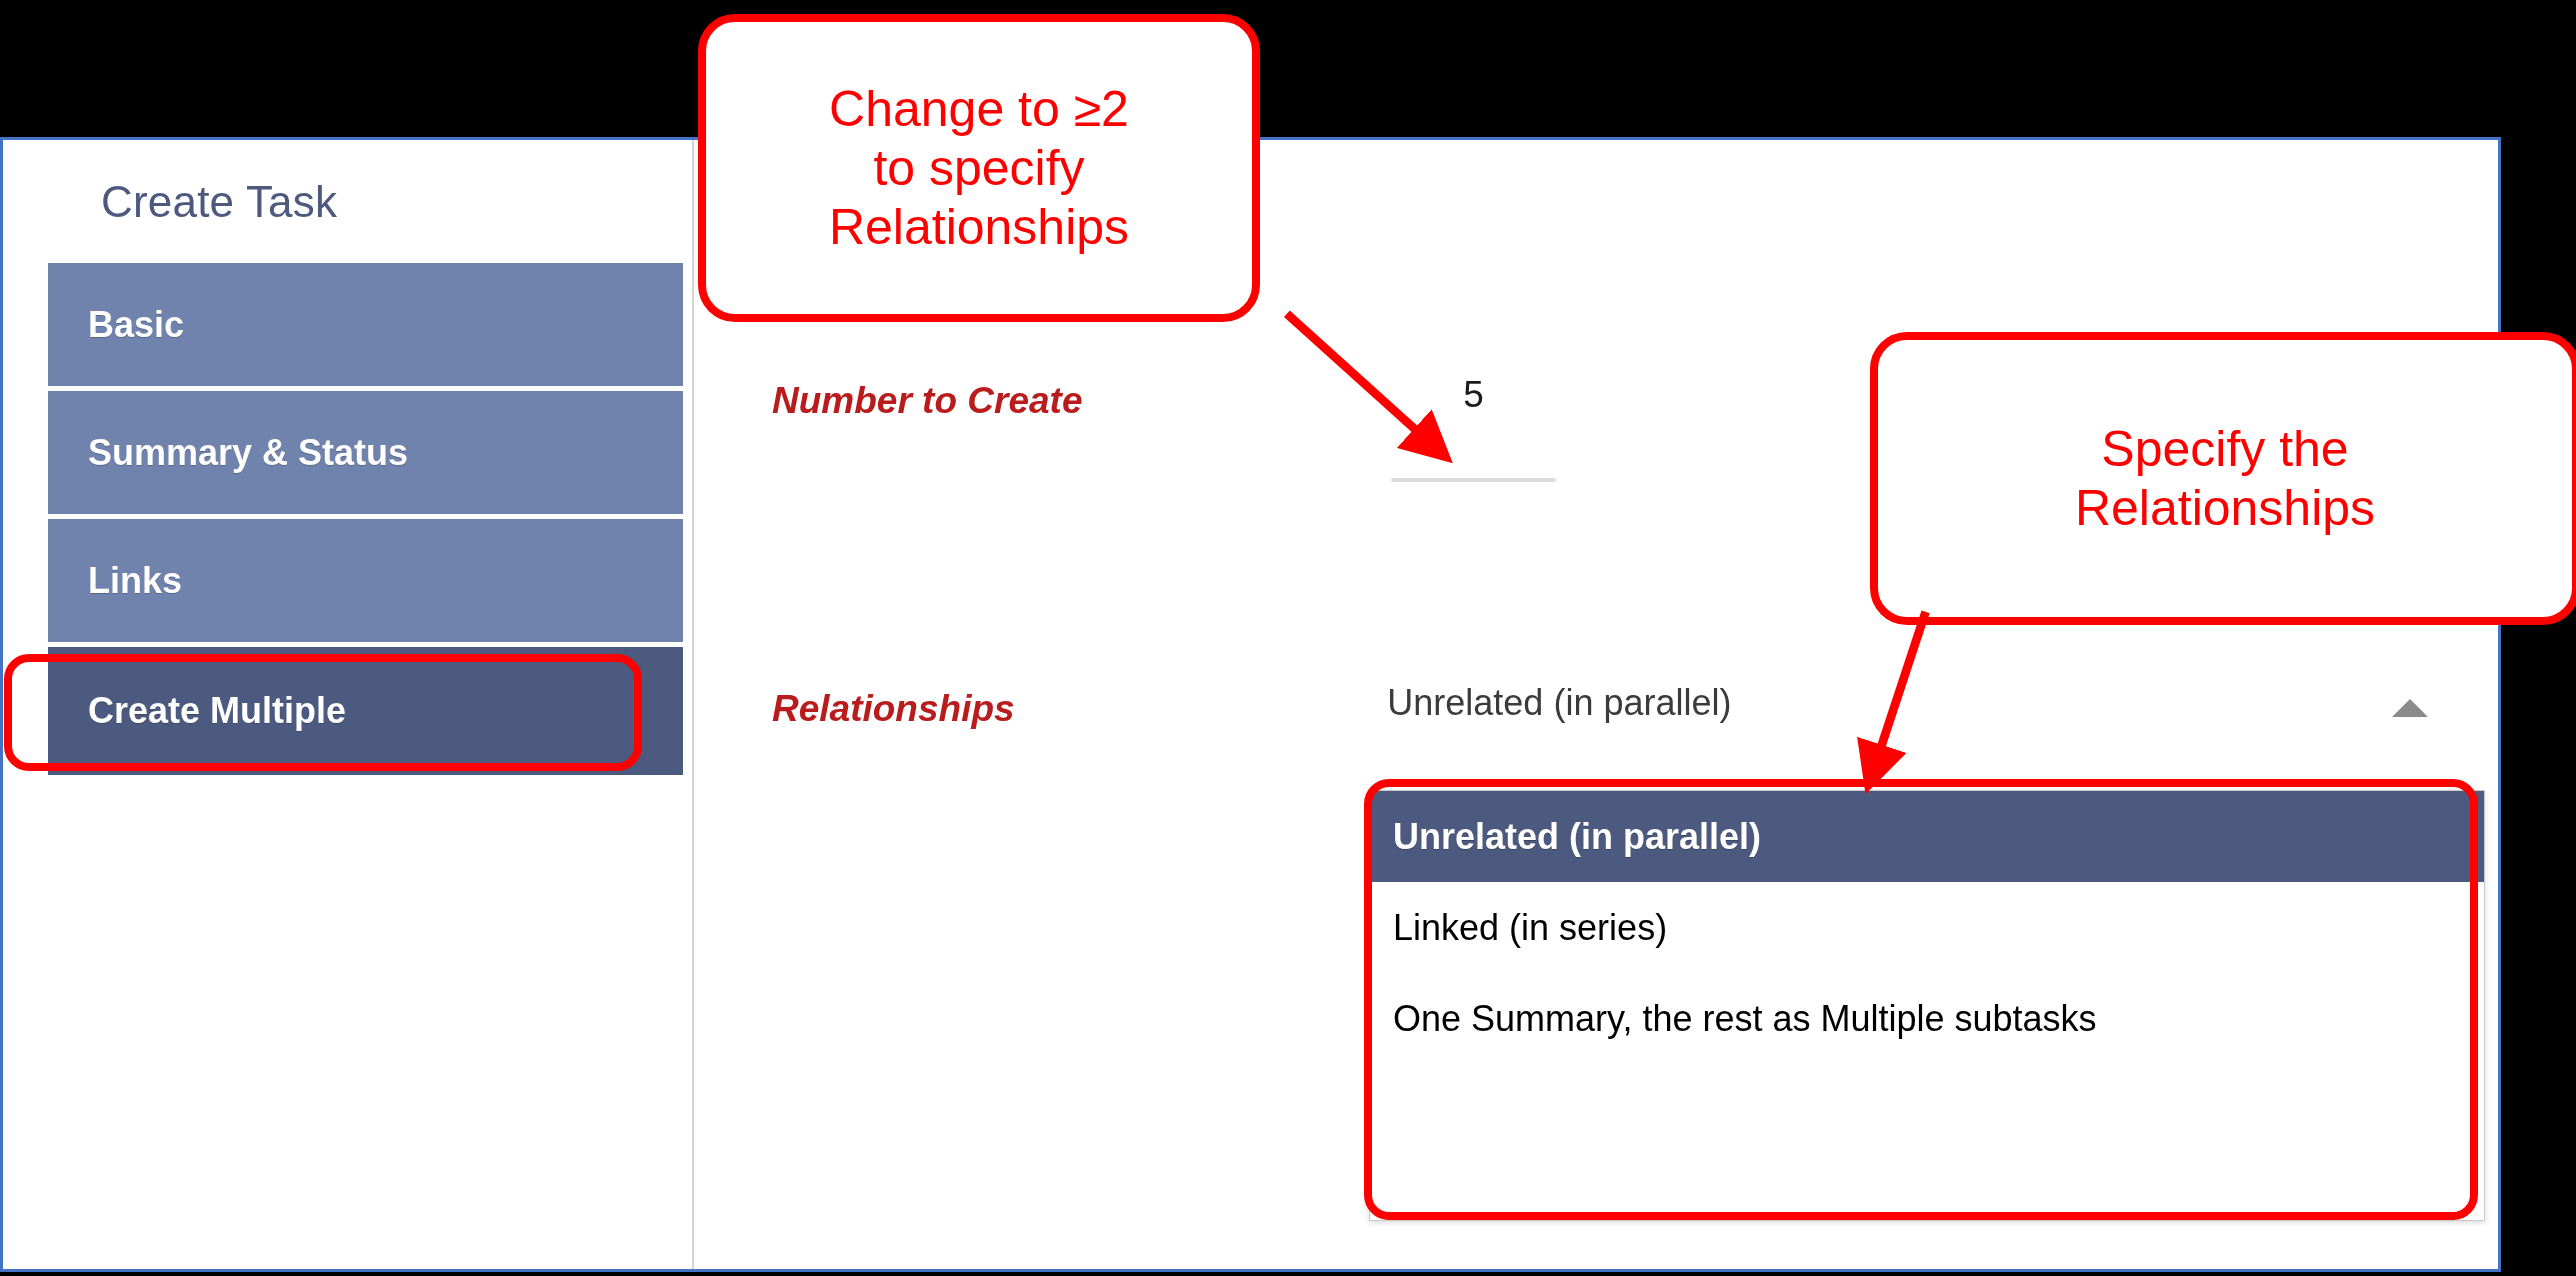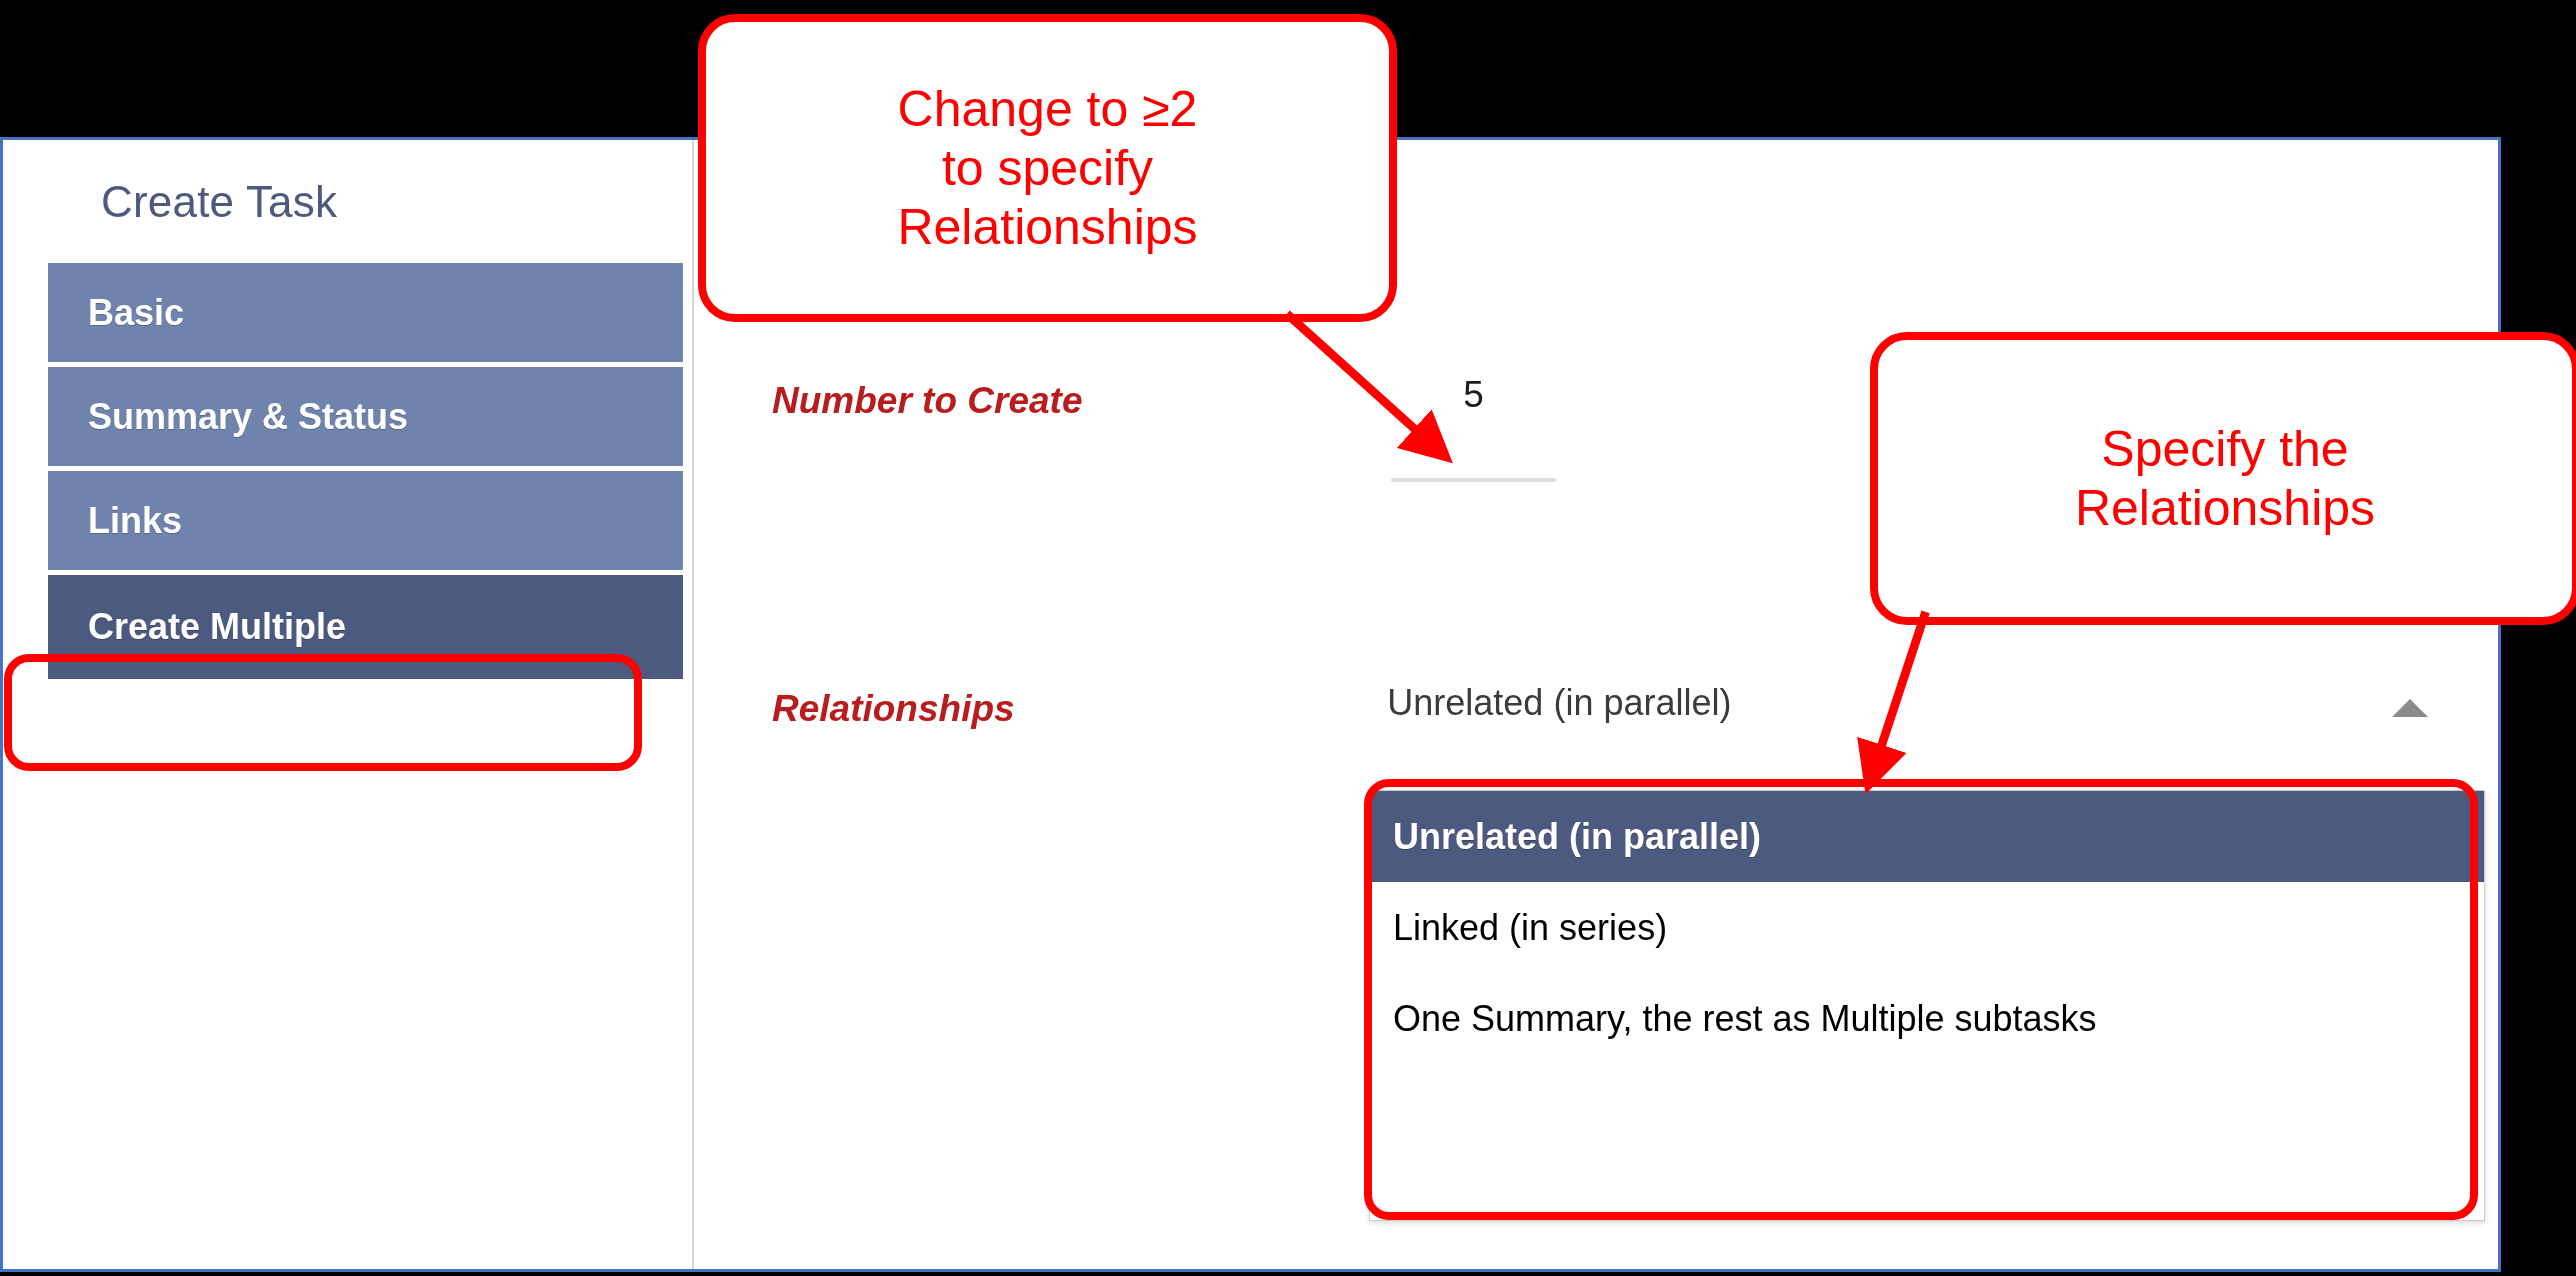--- a/index.html
+++ b/index.html
@@ -49,21 +49,21 @@
     white-space: nowrap;
   }
   #nav-list {
     position: absolute;
     left: 0px;
     top: 123px;
     width: 635px;
   }
   .nav-item {
     position: relative;
-    height: 104px;
+    height: 128px;
     background: #7083ad;
     border-bottom: 5.8px solid #ffffff;
     box-sizing: border-box;
     display: flex;
     align-items: center;
   }
   .nav-item.is-selected {
     background: #4d5a80;
     border-bottom: none;
   }
@@ -196,21 +196,21 @@
   .callout-line {
     color: #ff0000;
     font-size: 50px;
     line-height: 1.18;
     white-space: nowrap;
     text-align: center;
   }
   #callout-number {
     left: 698px;
     top: 14.4px;
-    width: 699px;
+    width: 562px;
     height: 308px;
   }
   #callout-relationships {
     left: 1870px;
     top: 332px;
     width: 710px;
     height: 293px;
   }
 
   

